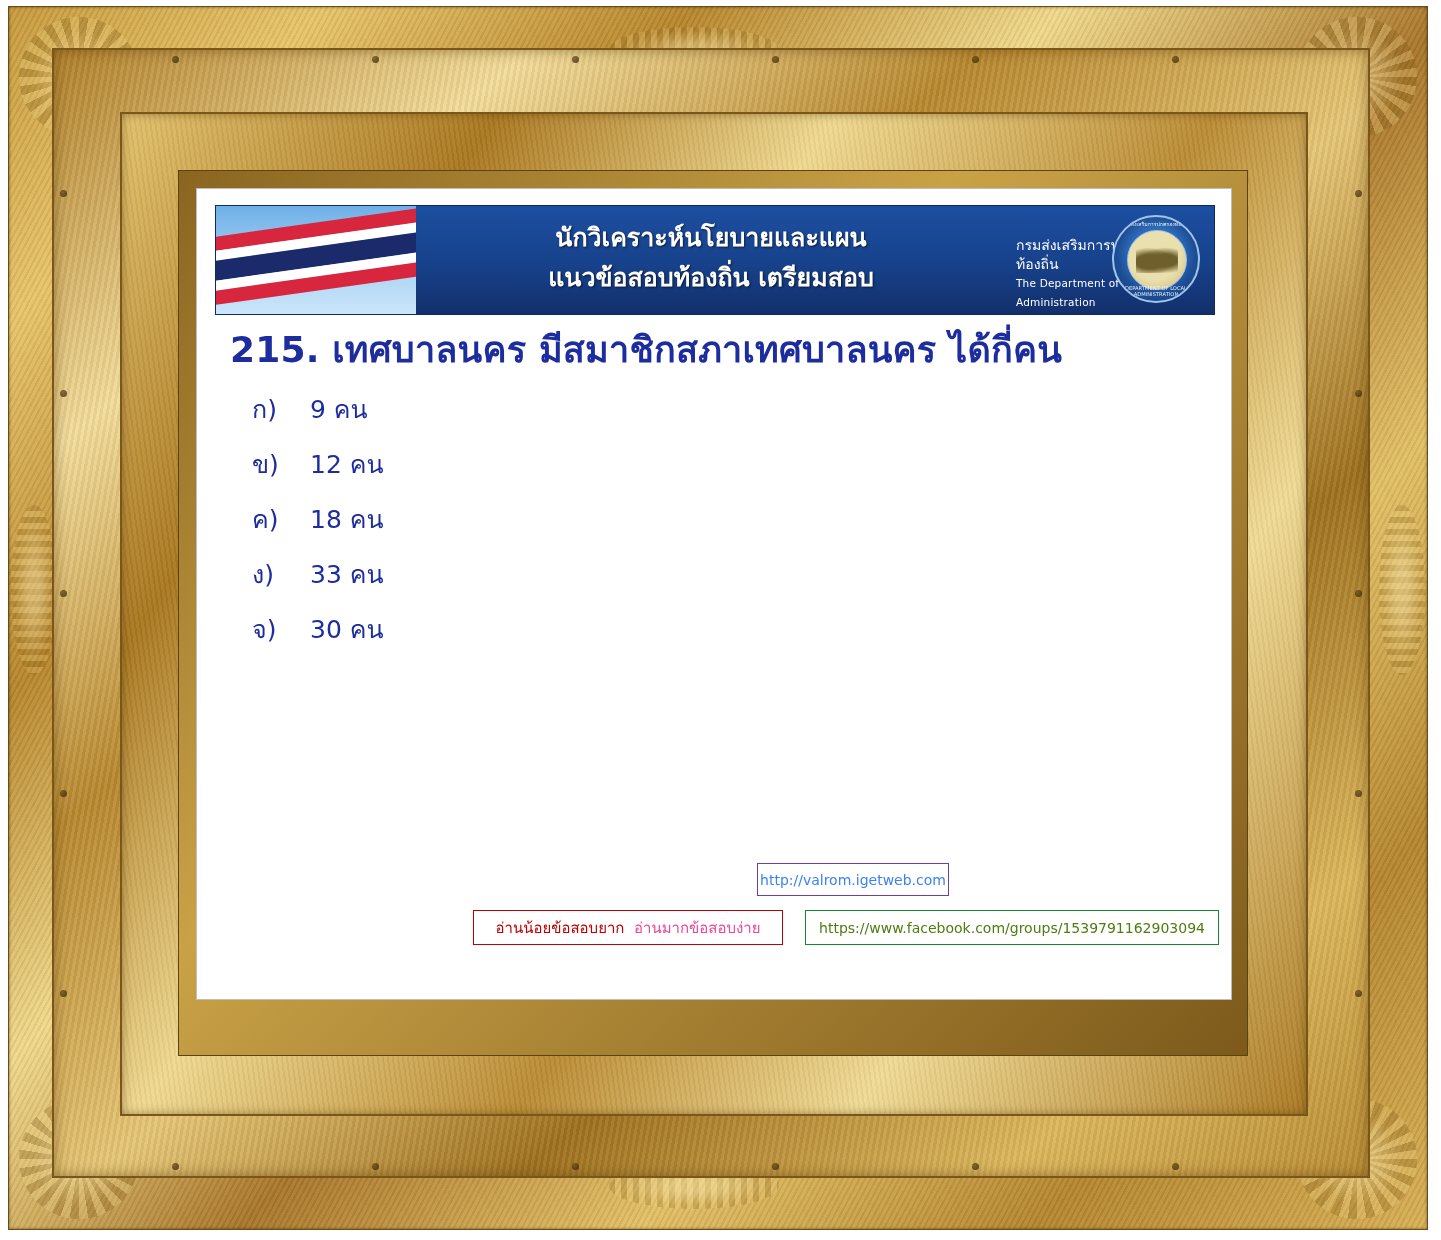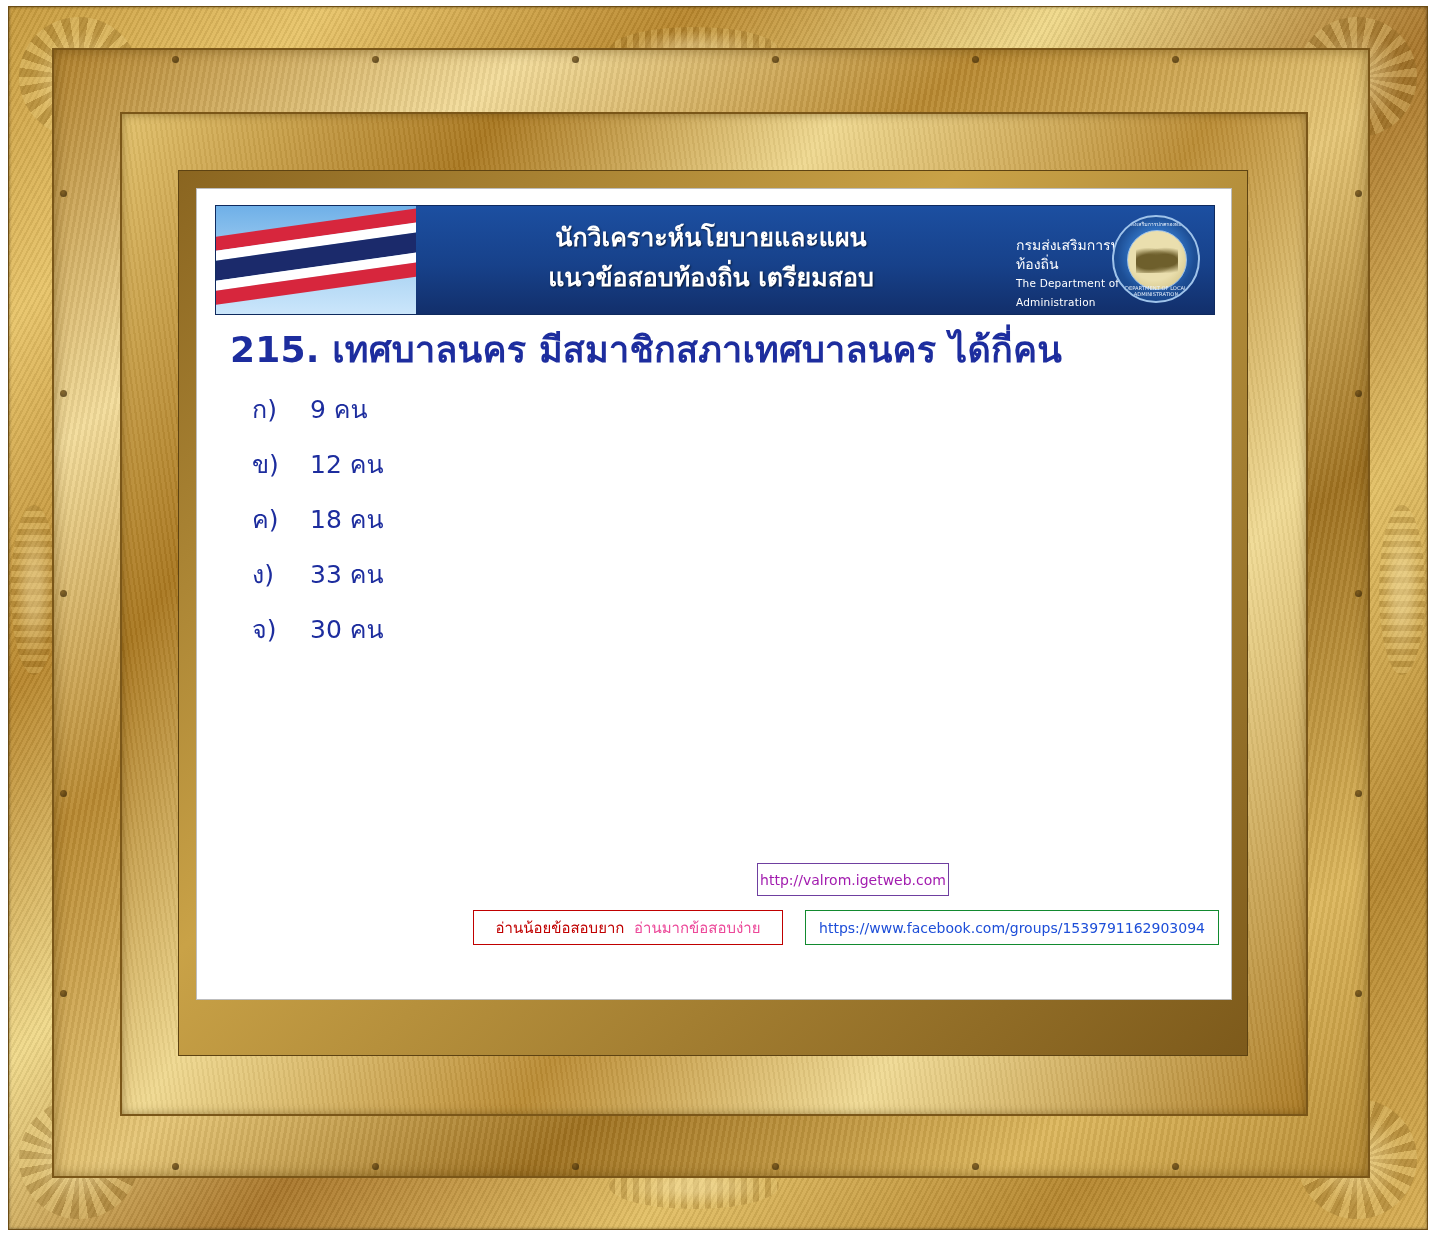--- a/index.html
+++ b/index.html
@@ -215,23 +215,23 @@
   .lbox {
     position: absolute;
     box-sizing: border-box;
     display: flex;
     align-items: center;
     justify-content: center;
     background: #ffffff;
     font-size: 14px;
     white-space: nowrap;
   }
-  .lbox.purple { border: 1.5px solid #6f3fa0; color: #a21caf; }
+  .lbox.purple { border: 1.5px solid #6f3fa0; color: #3b82f6; }
   .lbox.red    { border: 1.5px solid #c00000; color: #b00000; }
-  .lbox.green  { border: 1.5px solid #128a2f; color: #1d4ed8; }
+  .lbox.green  { border: 1.5px solid #128a2f; color: #4d7c0f; }
 
   #box-valrom  { left: 560px; top: 674px; width: 192px; height: 33px; }
   #box-wunjun  { left: 764px; top: 674px; width: 258px; height: 37px; }
   #box-author  { left: 33px;  top: 721px; width: 229px; height: 35px; font-size: 16px; }
   #box-advice  { left: 276px; top: 721px; width: 310px; height: 35px; font-size: 15px; }
   #box-fb      { left: 608px; top: 721px; width: 414px; height: 35px; }
   #box-advice .red-a { color: #c00000; text-align: center; }
   #box-advice .red-b { color: #ec4899; }
 </style>
 </head>

